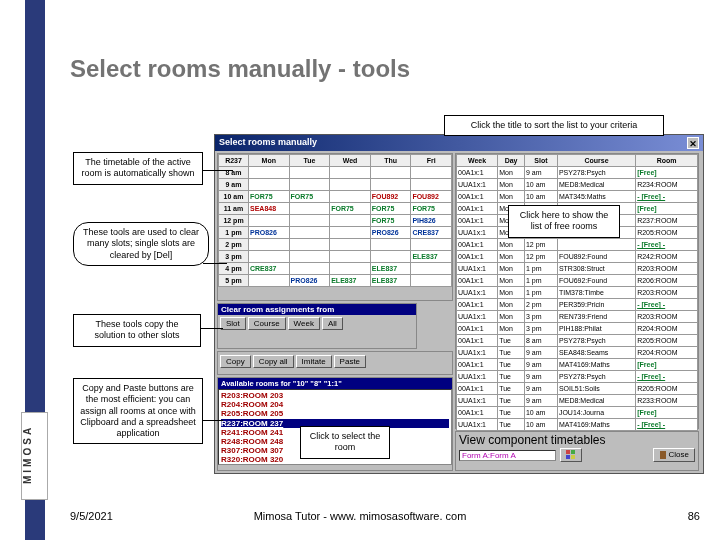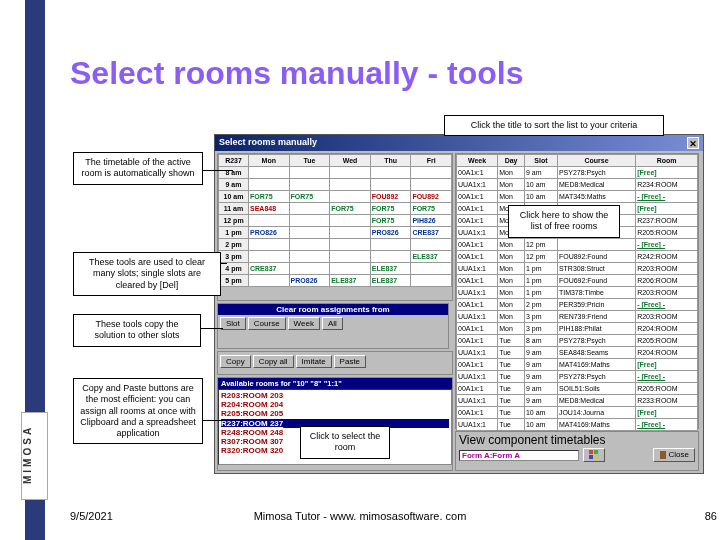--- a/index.html
+++ b/index.html
@@ -14,37 +14,37 @@
   }
   .leftbar {
     position: absolute;
     left: 25px; top: 0;
     width: 20px; height: 540px;
     background: #2a3a7a;
   }
   .title {
     position: absolute;
     left: 70px; top: 55px;
-    font-size: 32px;
+    font-size: 24px;
     font-weight: bold;
-    color: #8b5cf6;
+    color: #737373;
   }
   .callout {
     position: absolute;
     background: #fff;
     border: 1px solid #000;
     font-size: 9px;
     padding: 4px 6px;
     text-align: center;
     line-height: 1.25;
     z-index: 10;
   }
   .callout.top { left: 444px; top: 115px; width: 220px; }
   .callout.c1 { left: 73px; top: 152px; width: 130px; }
-  .callout.c2 { left: 73px; top: 252px; width: 148px; }
+  .callout.c2 { left: 73px; top: 222px; width: 136px; border-radius: 15px; }
   .callout.c3 { left: 73px; top: 314px; width: 128px; }
   .callout.c4 { left: 73px; top: 378px; width: 130px; }
   .callout.c5 { left: 508px; top: 205px; width: 112px; z-index: 15; background: #fff; }
   .callout.c6 { left: 300px; top: 426px; width: 90px; z-index: 15; background: #fff; }
   .leader {
     position: absolute;
     height: 1px;
     background: #000;
     z-index: 9;
   }
@@ -74,21 +74,21 @@
     width: 100%;
     height: calc(100% - 16px);
   }
   .panel {
     position: absolute;
     background: #bdbdbd;
     border: 1px solid #888;
   }
   .panel.timetable { left: 2px; top: 2px; width: 236px; height: 148px; }
   .panel.listing   { left: 240px; top: 2px; width: 244px; height: 276px; }
-  .panel.clear     { left: 2px; top: 152px; width: 232px; height: 46px; text-align: center; }
+  .panel.clear     { left: 2px; top: 152px; width: 200px; height: 46px; }
   .panel.tools     { left: 2px; top: 200px; width: 236px; height: 24px; }
   .panel.available { left: 2px; top: 226px; width: 236px; height: 94px; }
   .panel.bottom    { left: 240px; top: 280px; width: 244px; height: 40px; }
   
   .tt { width: 100%; border-collapse: collapse; font-size: 7px; table-layout: fixed; }
   .tt th, .tt td { border: 1px solid #999; padding: 0 1px; height: 12px; background: #fff; overflow: hidden; white-space: nowrap; }
   .tt th { background: #eee; font-weight: bold; }
   .tt .rowhdr { background: #eee; font-weight: bold; text-align: center; width: 30px; }
   .green { color: #0a7a2a; font-weight: bold; }
   .red   { color: #b00000; font-weight: bold; }
@@ -122,39 +122,39 @@
     padding: 1px 2px;
   }
   .roomlist .sel { background: #000080; color: #fff; display: inline-block; width: 100%; text-decoration: underline; }
   .formasform {
     background: #fff;
     border: 1px inset #888;
     color: #b000b0;
     font-size: 8px;
     padding: 0 2px;
     display: inline-block;
-    width: 120px;
-    font-weight: bold;
+    width: 97px;
+    font-weight: normal;
   }
   .bottomlabel { font-size: 12px; padding: 1px 3px; display: block; }
   .iconbtn { display: inline-flex; align-items: flex-start; gap: 0; }
   .footer-left {
     position: absolute;
     left: 70px; bottom: 18px;
     font-size: 11px;
   }
   .footer-center {
     position: absolute;
     left: 0; right: 0; bottom: 18px;
     text-align: center;
     font-size: 11px;
   }
   .footer-right {
     position: absolute;
-    right: 3px; bottom: 18px;
+    right: 20px; bottom: 18px;
     font-size: 11px;
   }
   .mimosa-badge {
     position: absolute;
     left: 21px; bottom: 40px;
     width: 27px; height: 88px;
     background: #fff;
     border: 1px solid #aaa;
     writing-mode: vertical-rl;
     text-orientation: mixed;
@@ -482,21 +482,21 @@
             <span class="winbtn">Copy all</span>
             <span class="winbtn">Imitate</span>
             <span class="winbtn">Paste</span>
           </span>
         <span style="flex:1"></span>
       </div>
     </div>
 
     <div class="panel available">
       <div class="panelhdr" style="font-size:7.5px">Available rooms for "10" "8" "1:1"</div>
-      <div class="roomlist" id="roomlist"><div>R203:ROOM 203</div><div>R204:ROOM 204</div><div>R205:ROOM 205</div><span class="sel">R237:ROOM 237</span><div>R248:ROOM 248</div><div>R307:ROOM 307</div><div>R320:ROOM 320</div></div>
+      <div class="roomlist" id="roomlist"><div>R203:ROOM 203</div><div>R204:ROOM 204</div><div>R205:ROOM 205</div><span class="sel">R237:ROOM 237</span><div>R241:ROOM 241</div><div>R248:ROOM 248</div><div>R307:ROOM 307</div><div>R320:ROOM 320</div></div>
     </div>
 
     <div class="panel bottom">
       <span class="bottomlabel">View component timetables</span>
       <div style="display:flex; align-items:center; gap:4px; padding:0 3px;">
         <span class="formasform">Form A:Form A</span>
         <span class="winbtn iconbtn">
           <svg width="10" height="10">
               <rect x="0" y="0" width="4" height="4" fill="#c44"></rect>
               <rect x="5" y="0" width="4" height="4" fill="#4a4"></rect>

